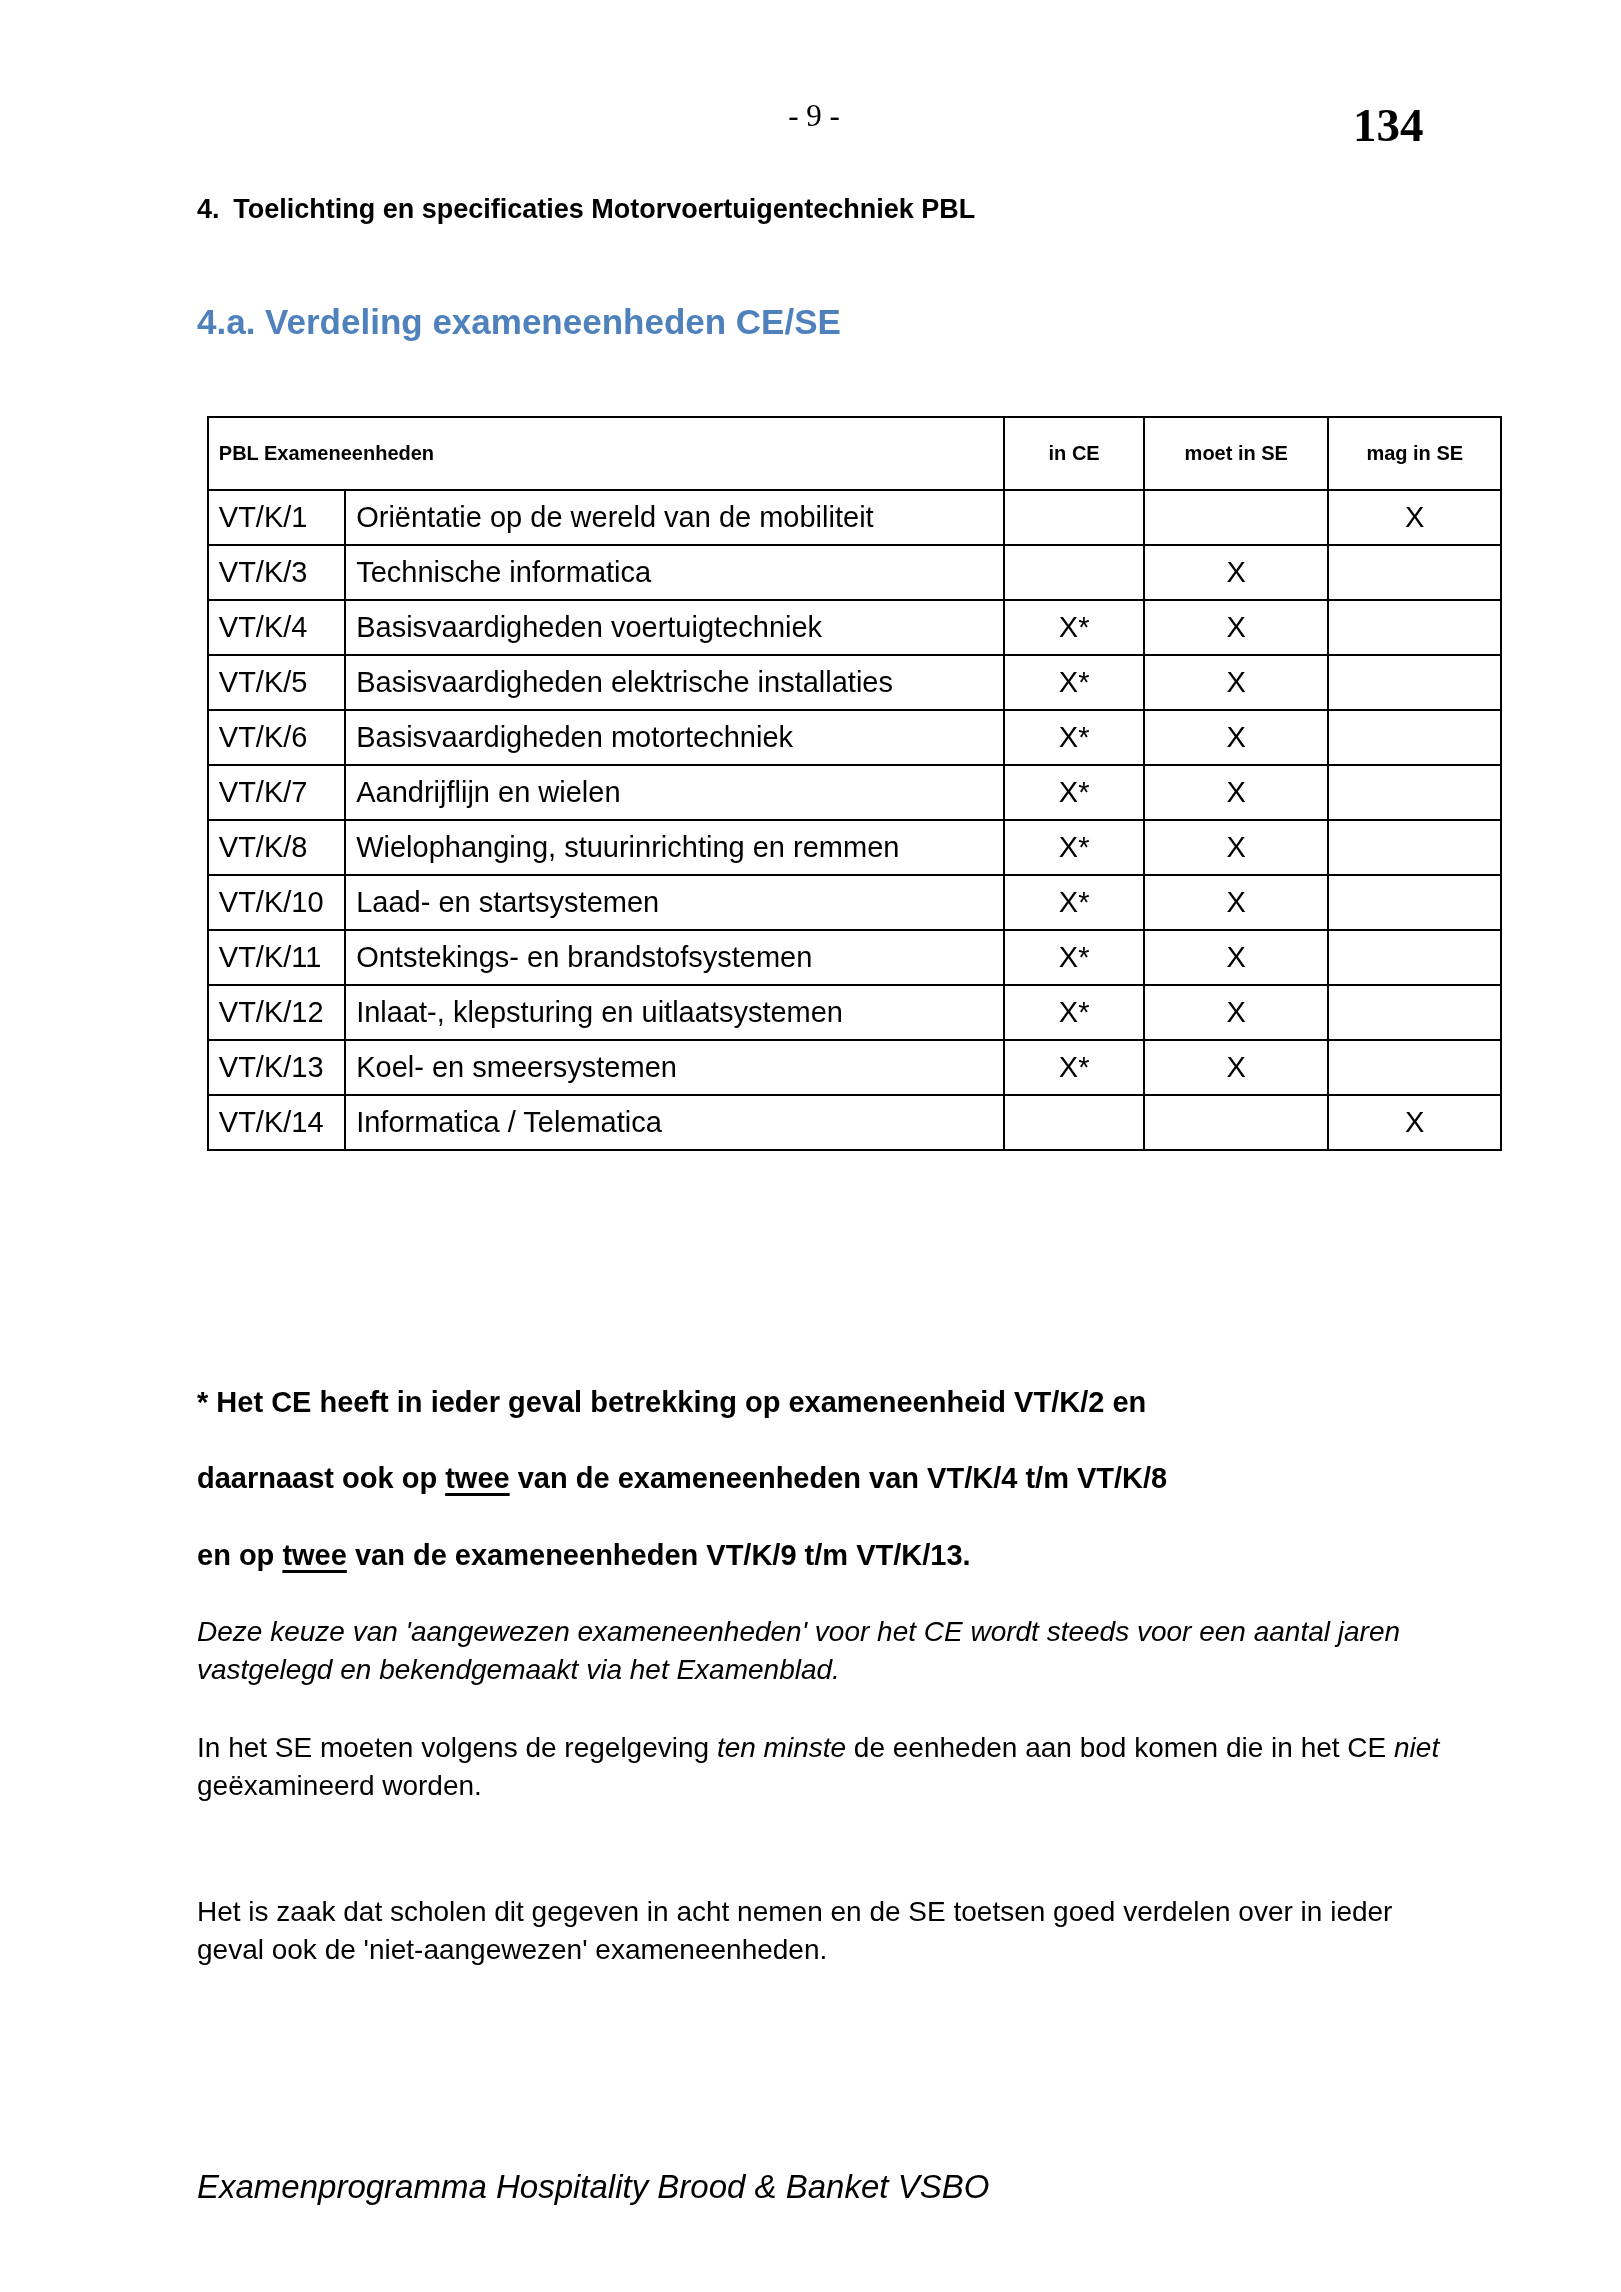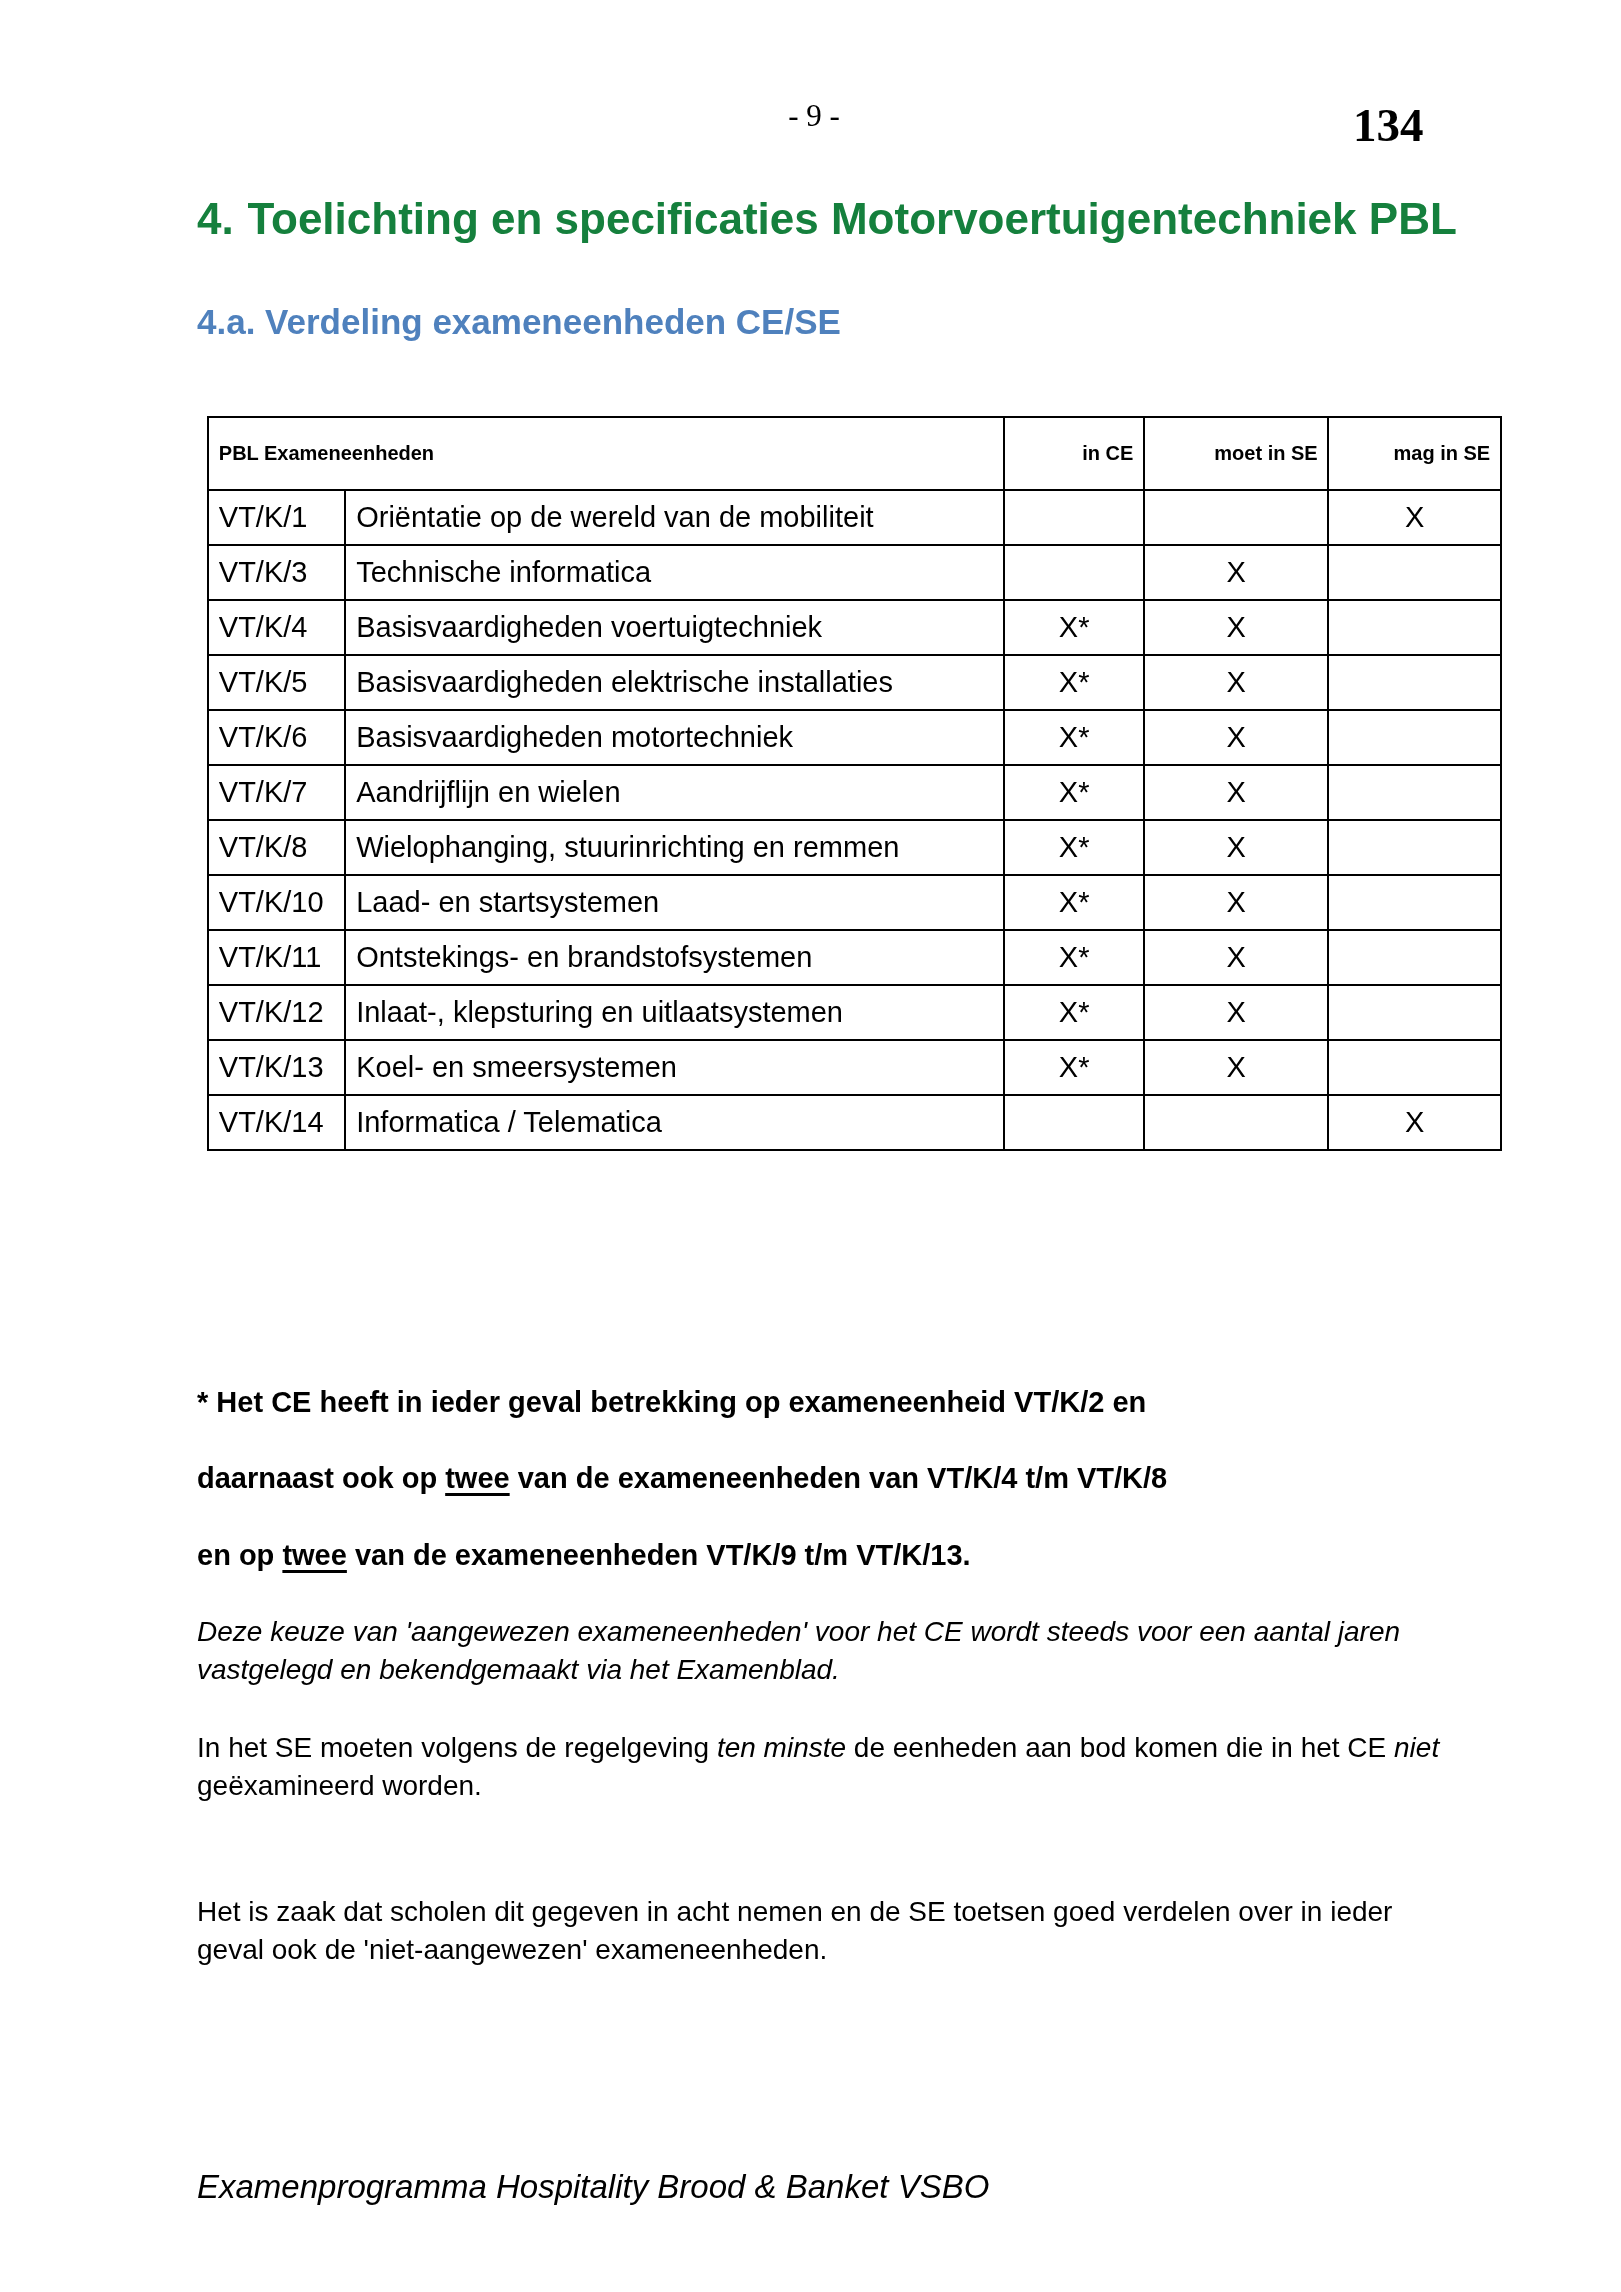--- a/index.html
+++ b/index.html
@@ -10,40 +10,40 @@
     .page-num {
       position: absolute; top: 98px; left: 765px; width: 98px; text-align: center;
       font-family: "Liberation Serif", serif; font-size: 31px;
     }
     .page-stamp {
       position: absolute; top: 98px; left: 1353px;
       font-family: "Liberation Serif", serif; font-weight: bold; font-size: 47px;
     }
     .h1 {
       position: absolute; top: 194px; left: 197px;
-      font-size: 44px; font-weight: bold; color: #15803d; white-space: nowrap;
+      font-size: 27px; font-weight: bold; color: #000000; white-space: nowrap;
     }
     .h1 .num { margin-right: 13.7px; }
     .h2 {
       position: absolute; top: 302px; left: 197px;
       font-size: 35px; font-weight: bold; color: #4f81bd; white-space: nowrap;
     }
     table.units {
       position: absolute; top: 416px; left: 207px;
       border-collapse: collapse; width: 1295px;
       font-size: 29px;
     }
     table.units td, table.units th {
       border: 2.9px solid #000; padding: 0 9.8px; height: 53px;
     }
     table.units th {
       font-weight: bold; height: 71px; font-size: 20px; margin-top: 8px;
     }
     table.units th.title-cell { text-align: left; }
-    table.units th.col { text-align: right; }
+    table.units th.col { text-align: center; }
     table.units td.code { width: 116px; white-space: nowrap; }
     table.units td.desc { width: 639px; white-space: nowrap; }
     table.units td.mark { text-align: center; font-size: 29px; }
     table.units .c-ce { width: 120px; }
     table.units .c-moet { width: 165px; }
     table.units .c-mag { width: 153px; }
     .note {
       position: absolute; left: 197px; font-size: 29px; font-weight: bold; white-space: nowrap;
     }
     .note u { text-decoration-thickness: 2.9px; text-underline-offset: 4.9px; }

